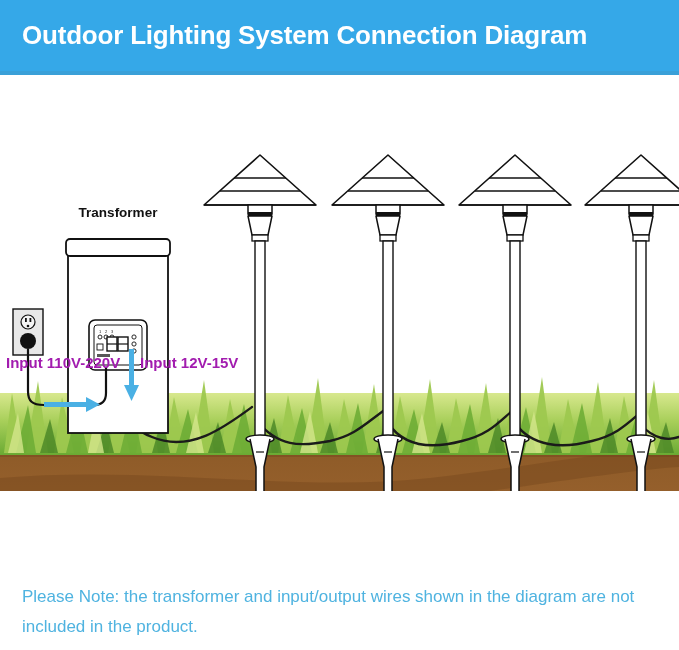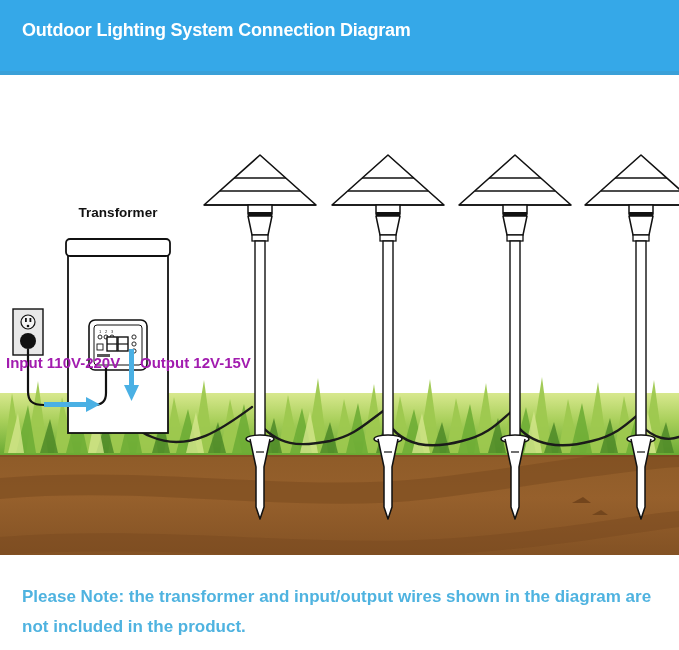--- a/index.html
+++ b/index.html
@@ -9,47 +9,47 @@
   
   #header-banner{
     position:absolute;left:0;top:0;width:679px;height:75px;
     background:#35a8e8;box-sizing:border-box;
   }
   #header-banner .edge{
     position:absolute;left:0;bottom:0;width:100%;height:4px;background:#3aa0d8;
   }
   #page-title{
     position:absolute;left:22px;top:20px;
-    font-size:18px;font-weight:bold;color:#ffffff;letter-spacing:-0.2px;
+    font-size:26px;font-weight:bold;color:#ffffff;letter-spacing:-0.2px;
     white-space:nowrap;
   }
 
   
   #diagram-canvas{
-    position:absolute;left:0;top:75px;width:679px;height:480px;
+    position:absolute;left:0;top:75px;width:679px;height:416px;
     background:#ffffff;overflow:hidden;
   }
   #diagram-svg{position:absolute;left:0;top:0;}
 
   
   .volt-label{
     position:absolute;font-size:15px;font-weight:bold;color:#a21caf;
     white-space:nowrap;
   }
   #input-voltage-label{left:6px;top:279px;}
   #output-voltage-label{left:140px;top:279px;}
 
   
   #note-block{
     position:absolute;left:0;top:578px;width:679px;height:72px;
     background:#ffffff;
   }
   #note-text{
     position:absolute;left:22px;top:4px;width:635px;
-    font-size:17px;line-height:30px;color:#4fb3e0;font-weight:bold;
+    font-size:17px;line-height:30px;color:#4fb3e0;font-weight:normal;
   }
 </style>
 </head>
 <body>
 
 <div id="header-banner">
   <div id="page-title">Outdoor Lighting System Connection Diagram</div>
   <div class="edge"></div>
 </div>
 
@@ -260,18 +260,18 @@
       <rect x="129" y="274" width="5" height="38"></rect>
       <path d="M124,310 L131.5,326 L139,310 Z"></path>
     </g>
 
   </svg>
 
   <div style="position:absolute;left:68px;top:130px;width:100px;text-align:center;
               font-size:13.5px;font-weight:bold;color:#111;">Transformer</div>
 
   <div class="volt-label" id="input-voltage-label">Input 110V-220V</div>
-  <div class="volt-label" id="output-voltage-label">Output 12V-15V</div>
+  <div class="volt-label" id="output-voltage-label">Input 12V-15V</div>
 </div>
 
 <div id="note-block">
   <div id="note-text">Please Note: the transformer and input/output wires shown in the diagram are not included in the product.</div>
 </div>
 
 </body></html>

